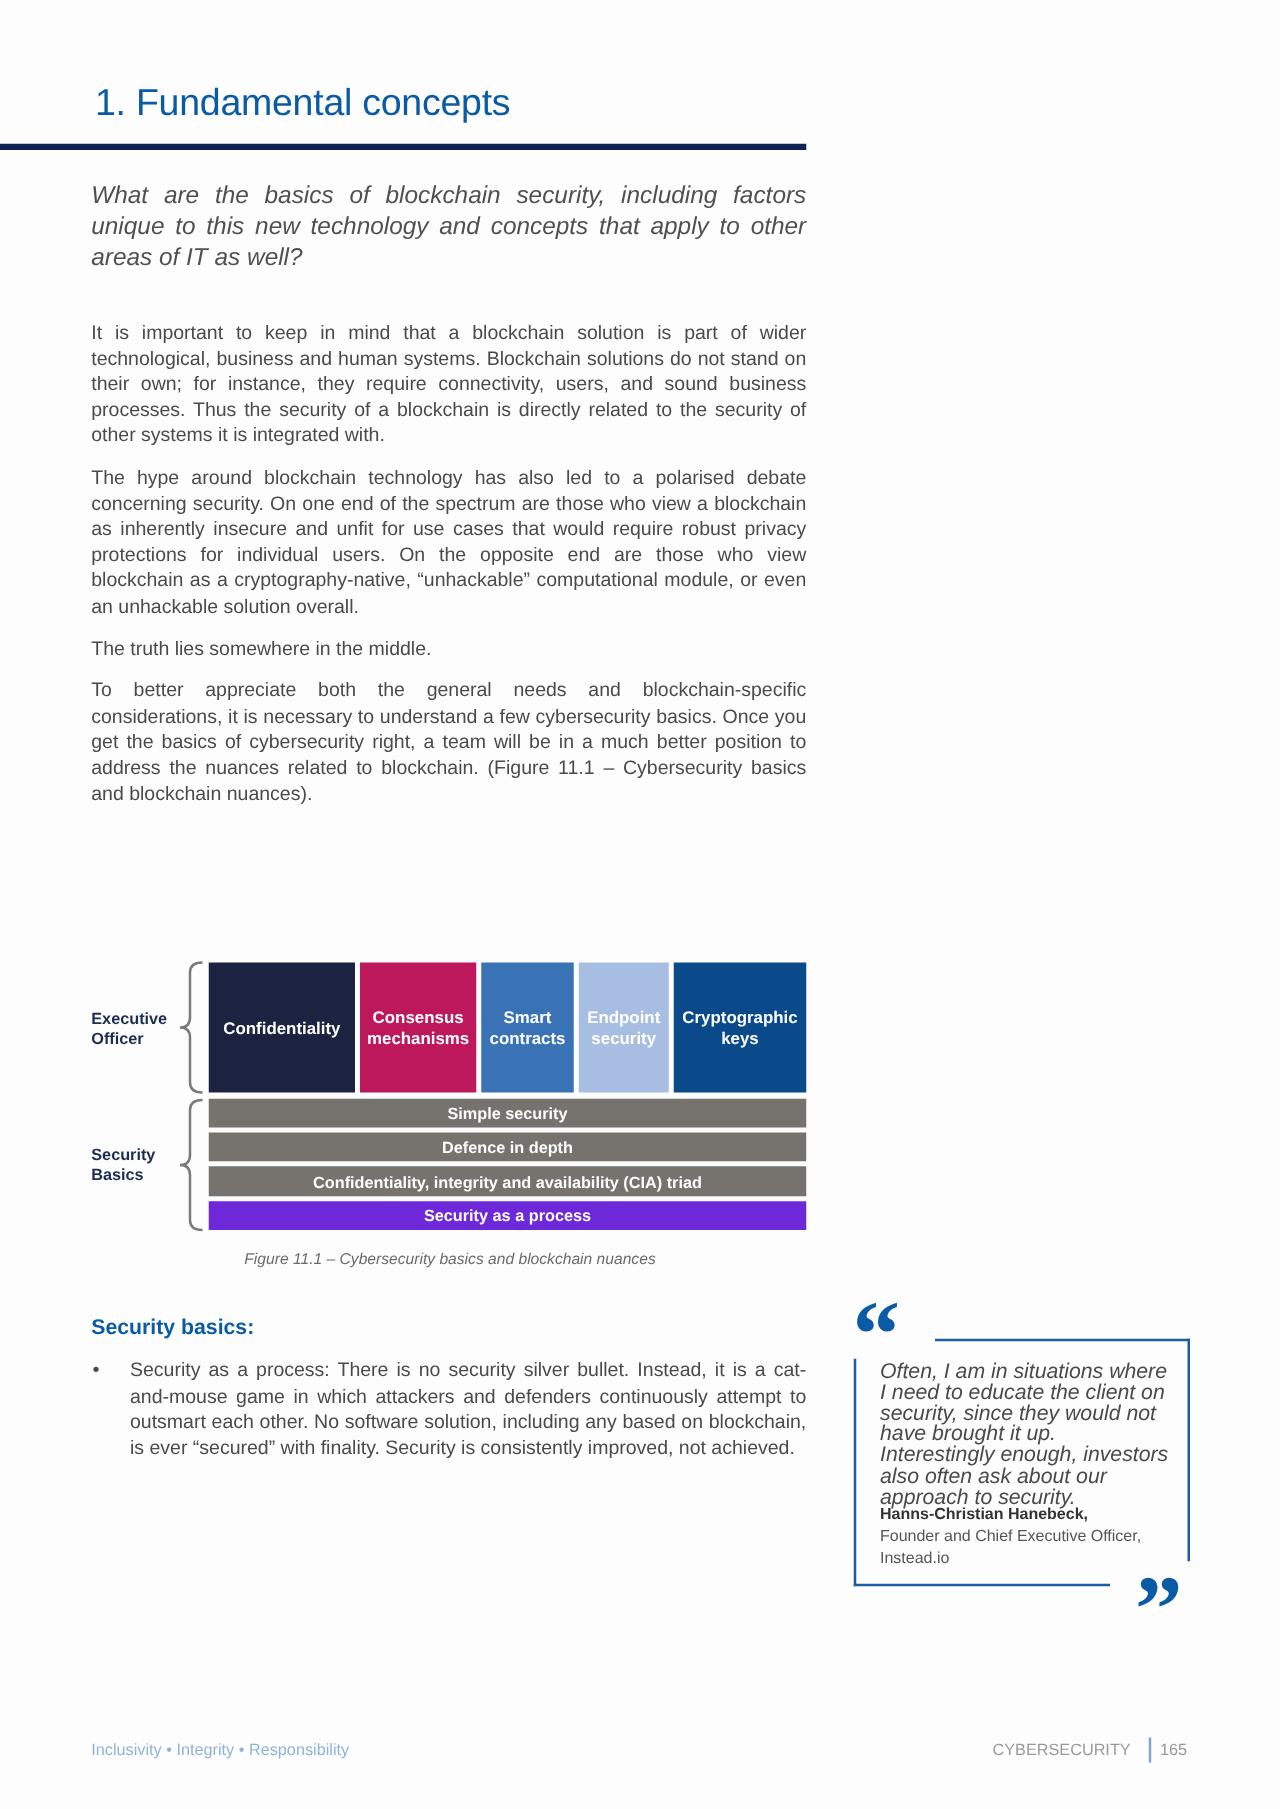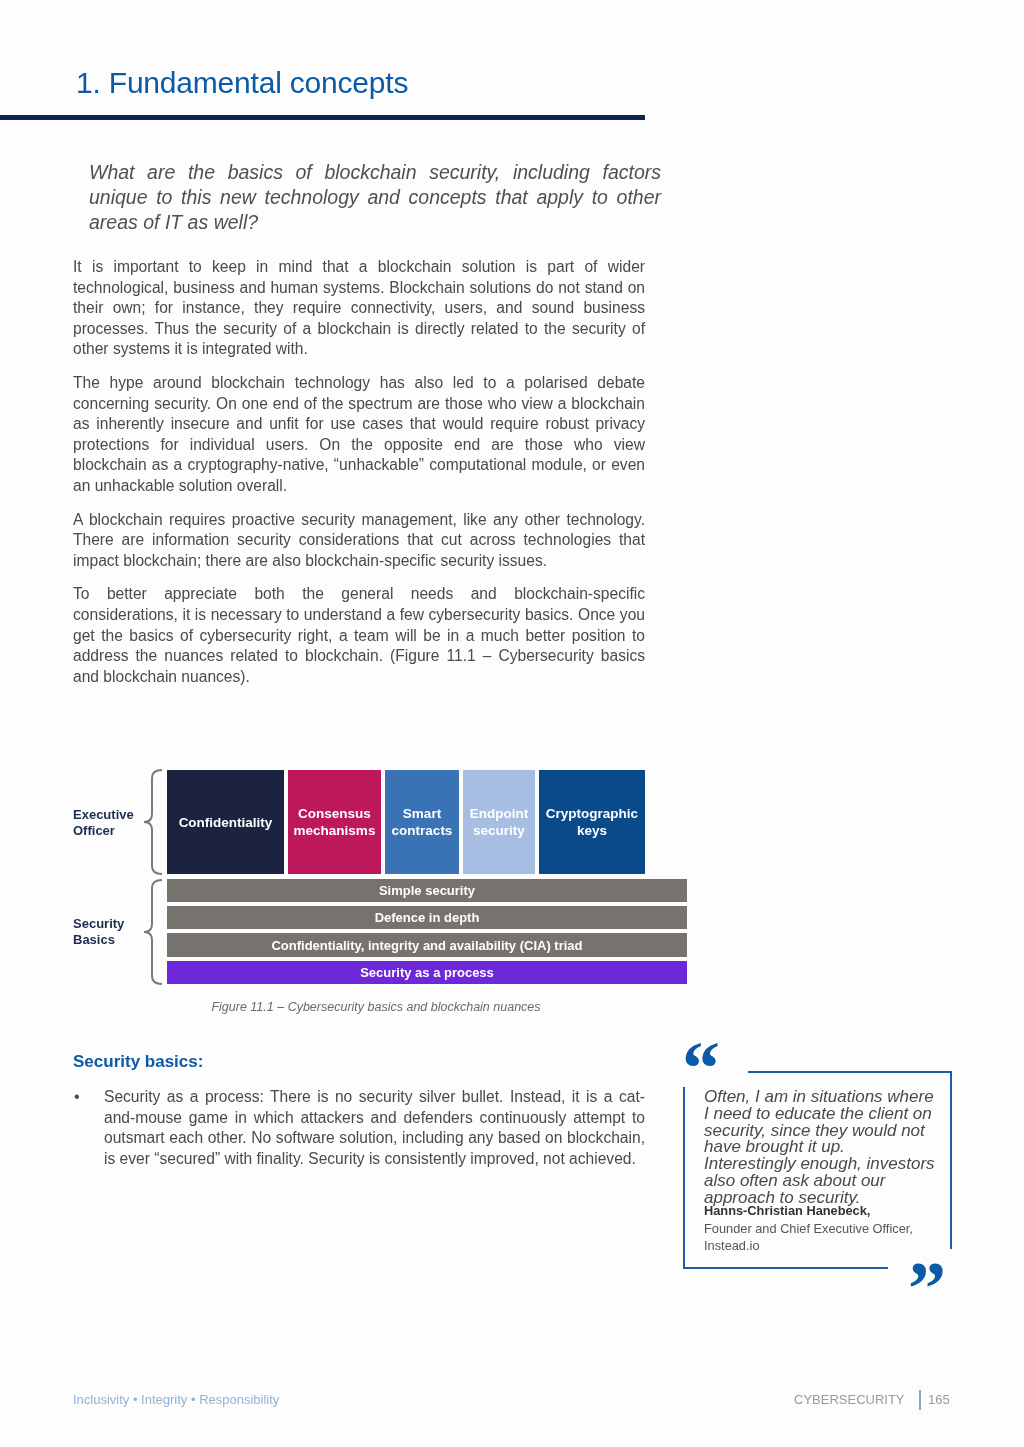--- a/index.html
+++ b/index.html
@@ -10,41 +10,41 @@
       color: #4b4b4b;
     }
     .abs { position: absolute; }
     .title {
       left: 72px; top: 62px; font-size: 30px; color: #0b5aa6; font-weight: normal;
       letter-spacing: -0.2px; margin: 4px;
     }
     .title-rule { left: 0; top: 115px; width: 645px; height: 5px; background: #0f2451; }
     .lead {
       left: 73px; top: 144px; width: 572px; font-size: 19.5px; line-height: 25px;
-      font-style: italic; color: #505050; text-align: justify; margin: 16px;
+      font-style: italic; color: #505050; text-align: justify; margin: 0;
     }
     .body-text {
       left: 73px; top: 257px; width: 572px; font-size: 15.6px; line-height: 20.6px;
       color: #4a4a4a; text-align: justify;
     }
     .body-text p { margin: 0 0 13px 0; }
 
     
     .fig-label { font-size: 13px; font-weight: bold; color: #1d2d50; line-height: 16px; }
     .nuance {
       top: 770px; height: 104px; display: flex; align-items: center; justify-content: center;
       text-align: center; color: #ffffff; font-weight: bold; font-size: 13.5px; line-height: 17px;
     }
     .basic-bar {
-      left: 167px; width: 520px; background: #76736f; color: #ffffff; font-weight: bold;
+      left: 167px; width: 478px; background: #76736f; color: #ffffff; font-weight: bold;
       font-size: 13px; display: flex; align-items: center; justify-content: center;
     }
     .caption {
       left: 0; width: 720px; top: 1000px; text-align: center; font-size: 12.5px;
-      font-style: italic; color: #6b6b6b; padding-left: 16px;
+      font-style: italic; color: #6b6b6b;
     }
 
     .section-head { left: 73px; top: 1052px; font-size: 17px; font-weight: bold; color: #0b5aa6; }
     .bullet-dot { left: 74px; top: 1088px; font-size: 16px; color: #4a4a4a; }
     .bullet-text {
       left: 104px; top: 1087px; width: 541px; font-size: 15.6px; line-height: 20.6px;
       text-align: justify; color: #4a4a4a;
     }
 
     
@@ -75,21 +75,21 @@
 </head>
 <body>
 
 <h1 class="abs title">1. Fundamental concepts</h1>
 <div class="abs title-rule"></div>
 <p class="abs lead">What are the basics of blockchain security, including factors unique to this new technology and concepts that apply to other areas of IT as well?</p>
 
 <div class="abs body-text">
   <p>It is important to keep in mind that a blockchain solution is part of wider technological, business and human systems. Blockchain solutions do not stand on their own; for instance, they require connectivity, users, and sound business processes. Thus the security of a blockchain is directly related to the security of other systems it is integrated with.</p>
   <p>The hype around blockchain technology has also led to a polarised debate concerning security. On one end of the spectrum are those who view a blockchain as inherently insecure and unfit for use cases that would require robust privacy protections for individual users. On the opposite end are those who view blockchain as a cryptography-native, “unhackable” computational module, or even an unhackable solution overall.</p>
-  <p>A blockchain requires proactive security management, like any other technology. There are information security considerations that cut across technologies that impact blockchain; there are also blockchain-specific security issues.</p>
+  <p>The truth lies somewhere in the middle.</p>
   <p>To better appreciate both the general needs and blockchain-specific considerations, it is necessary to understand a few cybersecurity basics. Once you get the basics of cybersecurity right, a team will be in a much better position to address the nuances related to blockchain. (Figure 11.1 – Cybersecurity basics and blockchain nuances).</p>
 </div>
 
 <div>
   <div class="abs fig-label" style="left:73px; top:807px;">
     <div>Executive</div>
     <div>Officer</div>
   </div>
   <svg class="abs" style="left:142px; top:768px;" width="24" height="108">
     <path d="M20 2 Q10 2 10 10 L10 46 Q10 54 2 54 Q10 54 10 62 L10 98 Q10 106 20 106" fill="none" stroke="#7a7a7a" stroke-width="2"></path>

